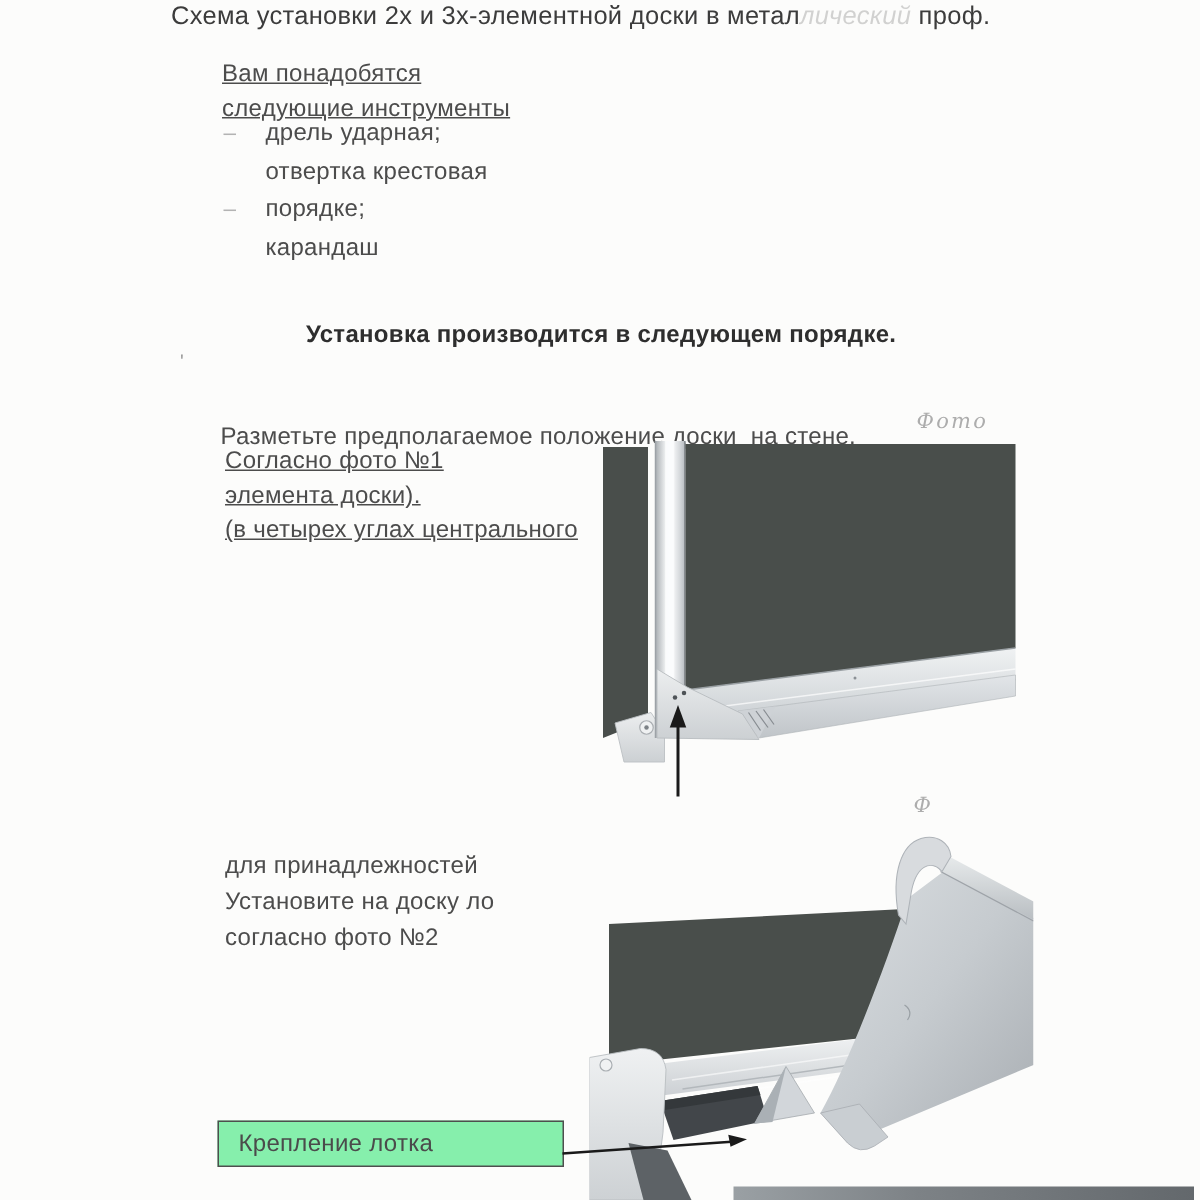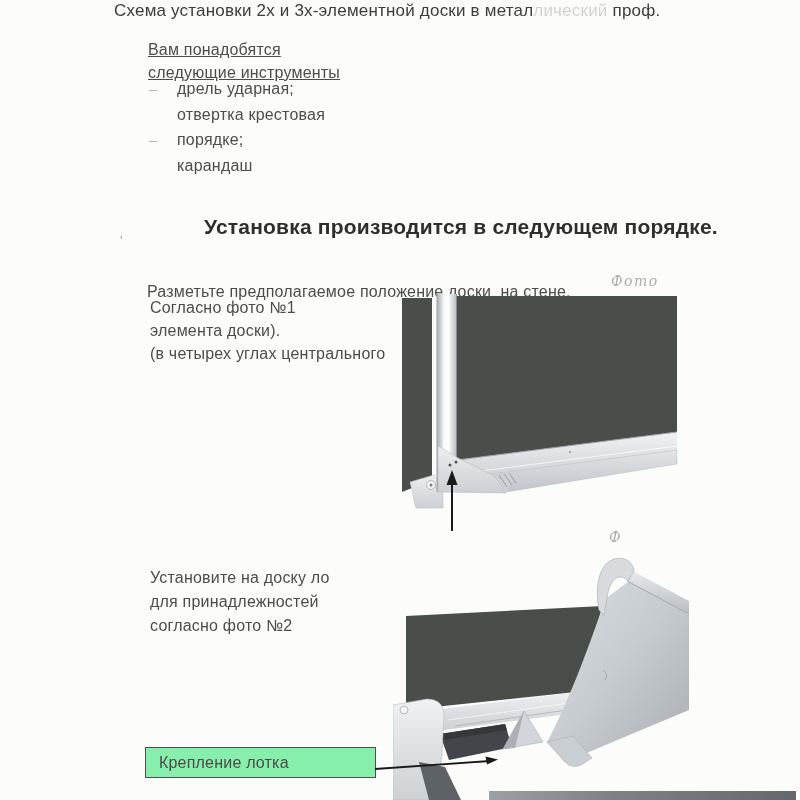--- a/index.html
+++ b/index.html
@@ -4,29 +4,29 @@
 <style>
   html,body{margin:0;padding:0;}
   body{
     width:800px;height:800px;position:relative;overflow:hidden;
     background:#fcfcfb;
     font-family:"Liberation Sans",sans-serif;
     color:#4c4c4c;
   }
   .abs{position:absolute;}
   .title{font-size:17px;color:#3c3c3c;letter-spacing:.2px;white-space:nowrap;}
-  .title .faded{opacity:.22;}
+  .title .faded{opacity:.22;font-style:italic;}
   .body-text{font-size:16px;color:#4c4c4c;letter-spacing:.2px;}
   .intro{line-height:23px;text-decoration:underline;}
   .tool-row{display:flex;height:25.5px;align-items:flex-start;}
   .tool-dash{width:28px;color:#b3b3b3;font-size:15px;}
-  .heading-bold{font-size:21px;font-weight:bold;color:#2e2e2e;letter-spacing:.2px;white-space:pre;}
+  .heading-bold{font-size:16px;font-weight:bold;color:#2e2e2e;letter-spacing:.2px;white-space:pre;}
   .steps{line-height:22.5px;white-space:pre;}
   .step-marker{font-size:13px;color:#9a9a9a;}
-  .para{line-height:23.2px;}
+  .para{line-height:23.2px;text-decoration:underline;}
   .para2{line-height:24px;}
   .photo-caption{font-family:"DejaVu Serif",serif;font-style:italic;font-size:14px;color:#adadad;letter-spacing:1.5px;}
   .callout-box{
     width:216px;height:29px;border:1.5px solid #4e4e4e;background:#86efac;
     display:flex;align-items:center;padding-left:13px;
     font-size:16px;color:#4b4b4b;letter-spacing:.2px;
   }
   .bottom-bar{
     width:307px;height:9px;
     background:linear-gradient(90deg,#9aa0a4 0%,#7d8286 40%,#63686c 100%);
@@ -146,22 +146,22 @@
 
   <g>
     <line x1="52" y1="237" x2="52" y2="184" stroke="#1a1a1a" stroke-width="2"></line>
     <polygon points="52,176 46.5,191 57.5,191" fill="#1a1a1a"></polygon>
   </g>
 </svg>
 
 <div class="abs photo-caption" style="left:609px;top:529px;">Ф</div>
 
 <div class="abs body-text para2" style="left:150px;top:566px;">
+  <div>для принадлежностей</div>
   <div>Установите на доску ло</div>
-  <div>для принадлежностей</div>
   <div>согласно фото №2</div>
 </div>
 
 <svg class="abs" style="left:393px;top:552px;" width="296" height="248" viewBox="0 0 296 248">
   <defs>
     <linearGradient id="p2face" x1="0" y1="0" x2="1" y2="1">
       <stop offset="0" stop-color="#dbdfe2"></stop>
         <stop offset=".5" stop-color="#c6cbcf"></stop>
       <stop offset="1" stop-color="#a8adb2"></stop>
     </linearGradient>

